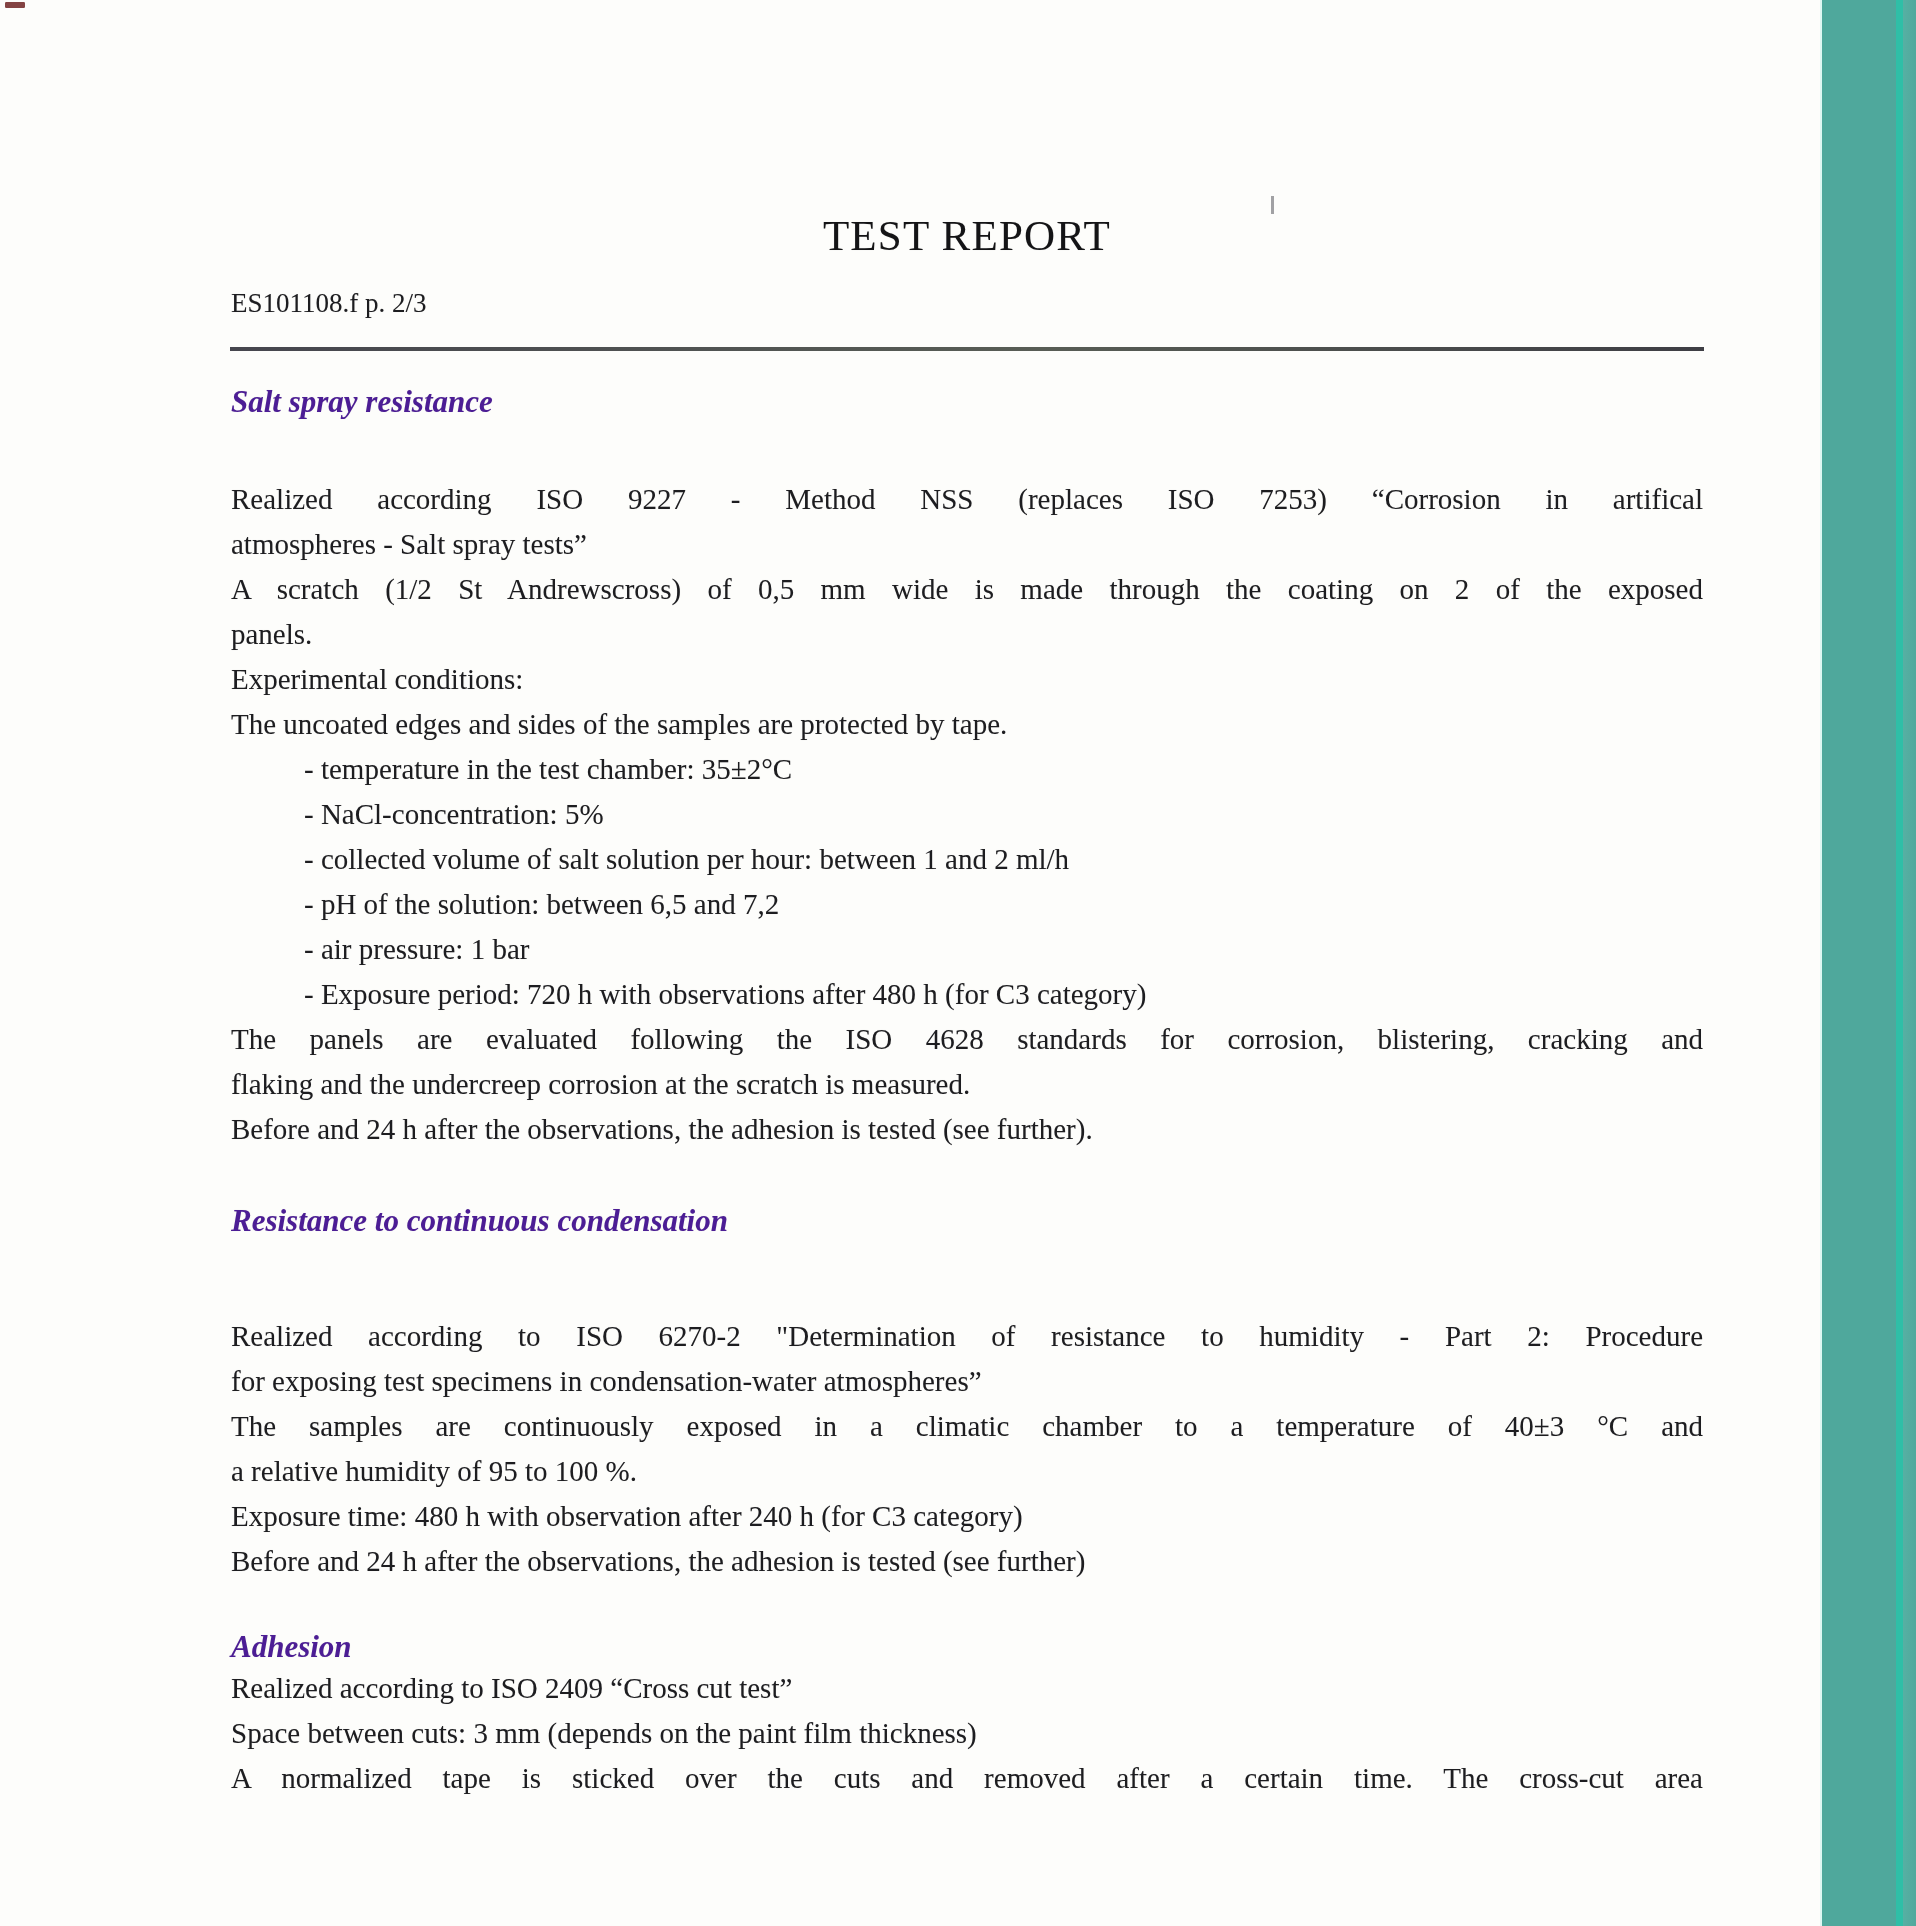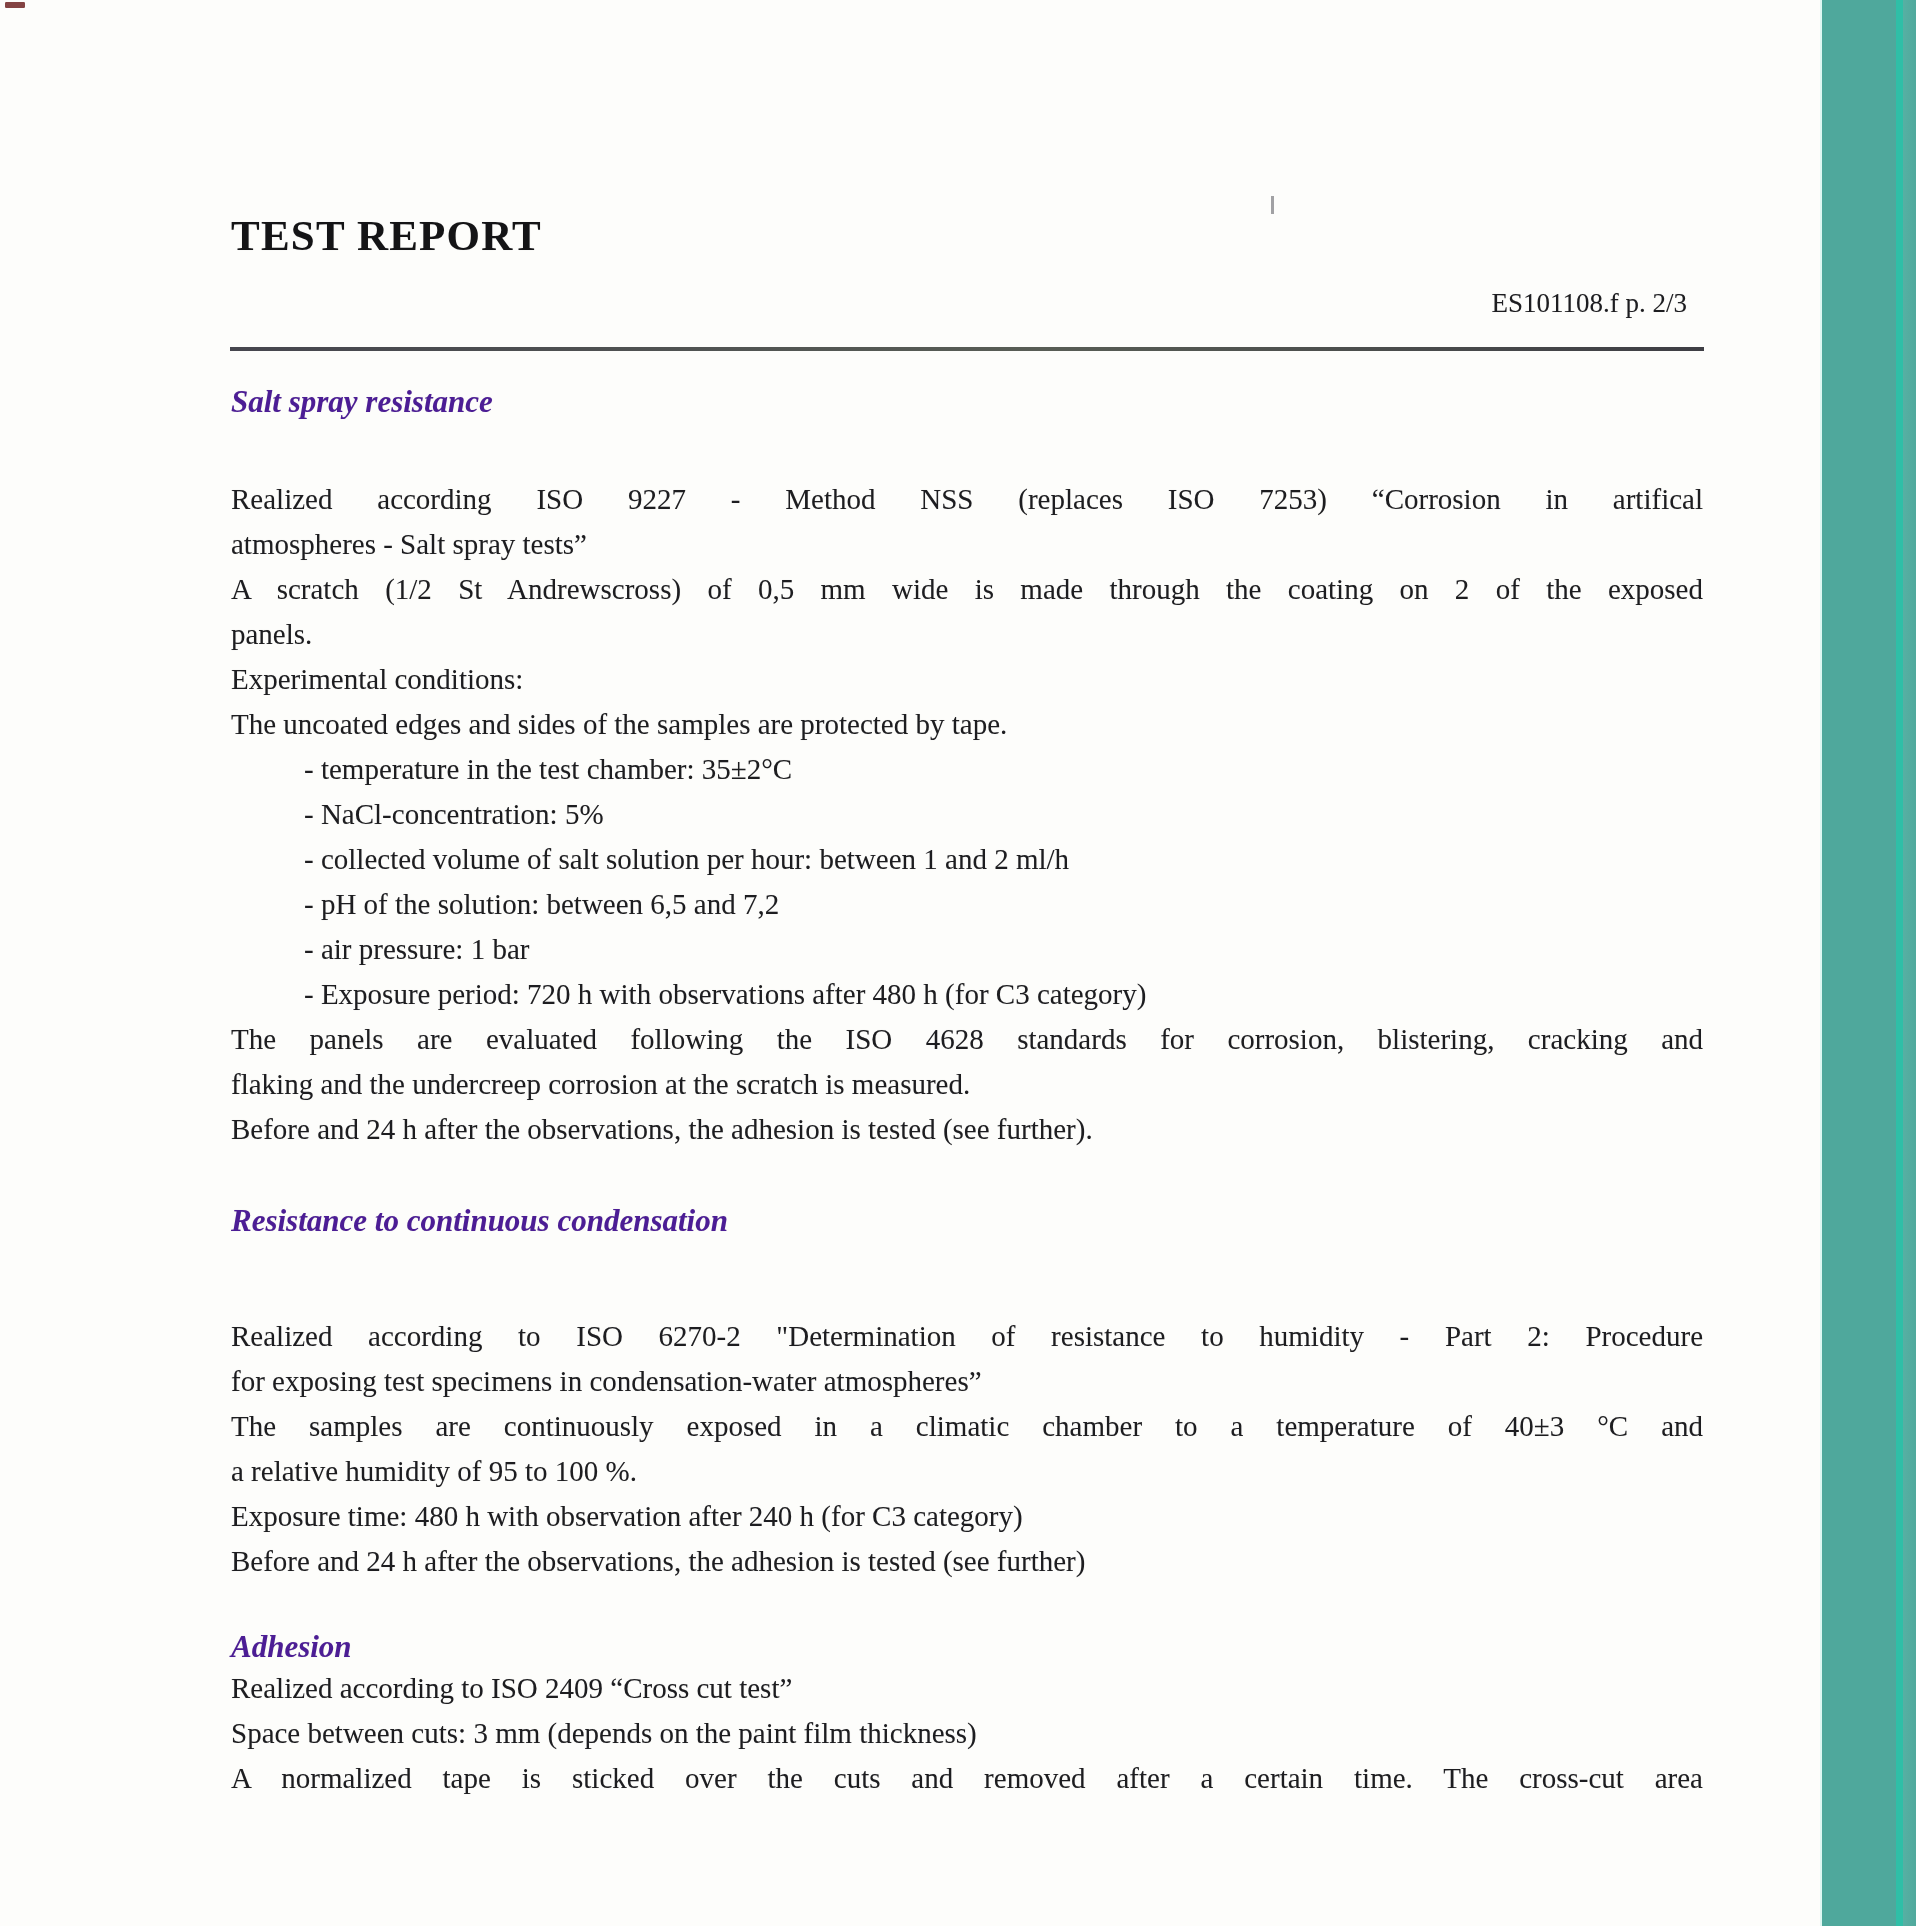--- a/index.html
+++ b/index.html
@@ -51,31 +51,30 @@
 
   .block {
     position: absolute;
     left: 231px;
     width: 1472px;
     font-size: 29px;
     line-height: 45px;
   }
 
   .title {
-    text-align: left;
+    text-align: center;
     font-size: 43px;
     line-height: 52px;
-    font-weight: bold;
+    font-weight: normal;
     letter-spacing: 1.2px;
     color: #141416;
   }
 
   .ref {
     width: 1456px;
-    text-align: right;
     font-size: 27px;
     line-height: 35px;
   }
 
   .rule {
     position: absolute;
     left: 230px;
     top: 347px;
     width: 1474px;
     height: 4.2px;

